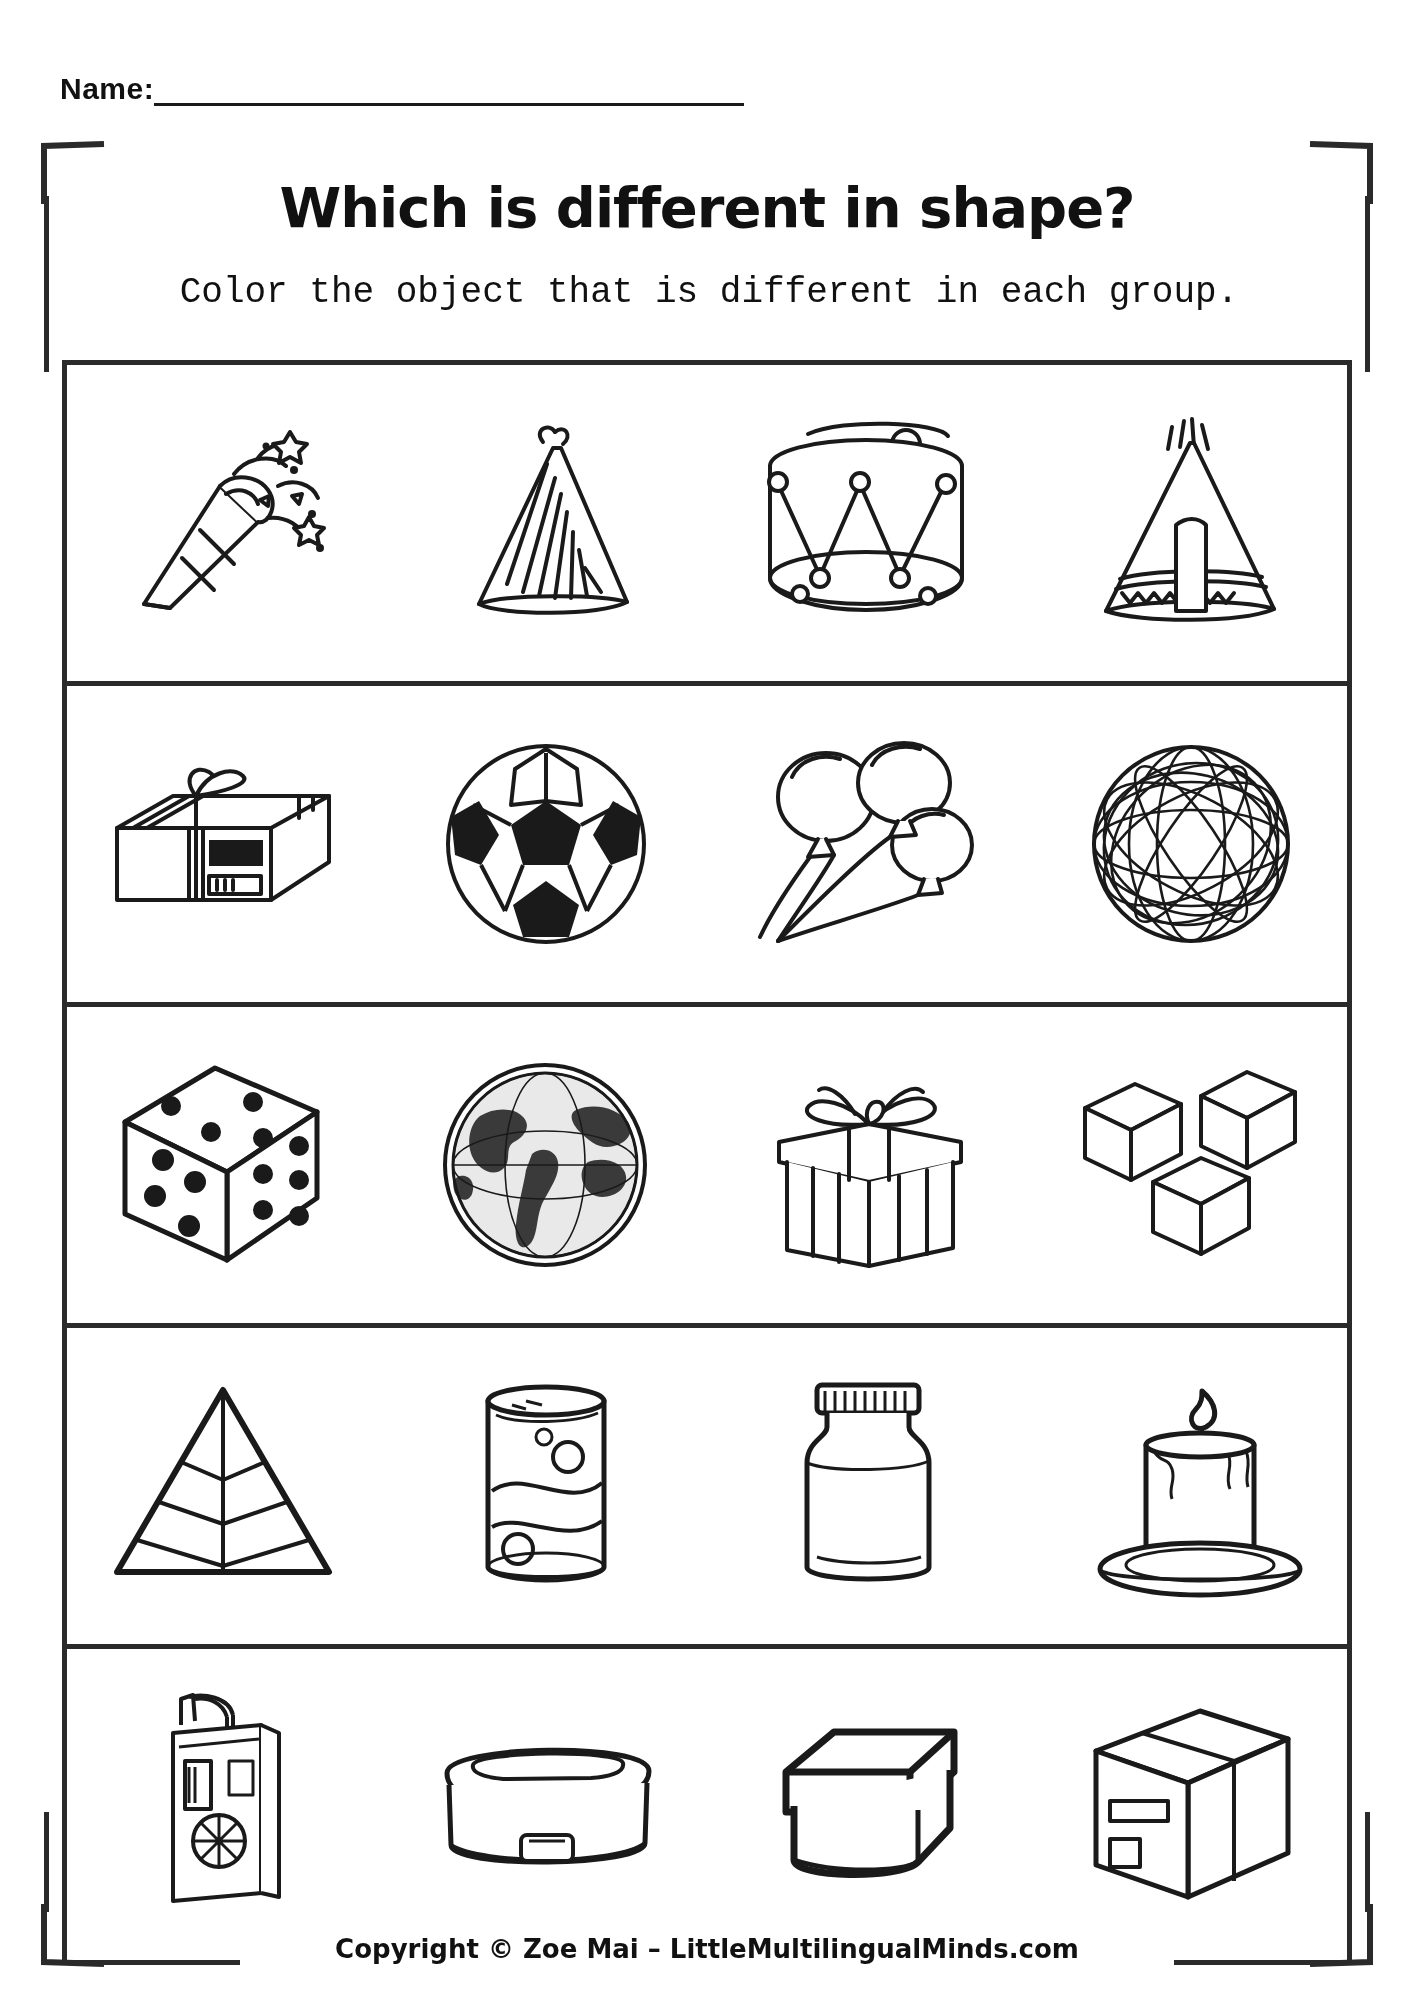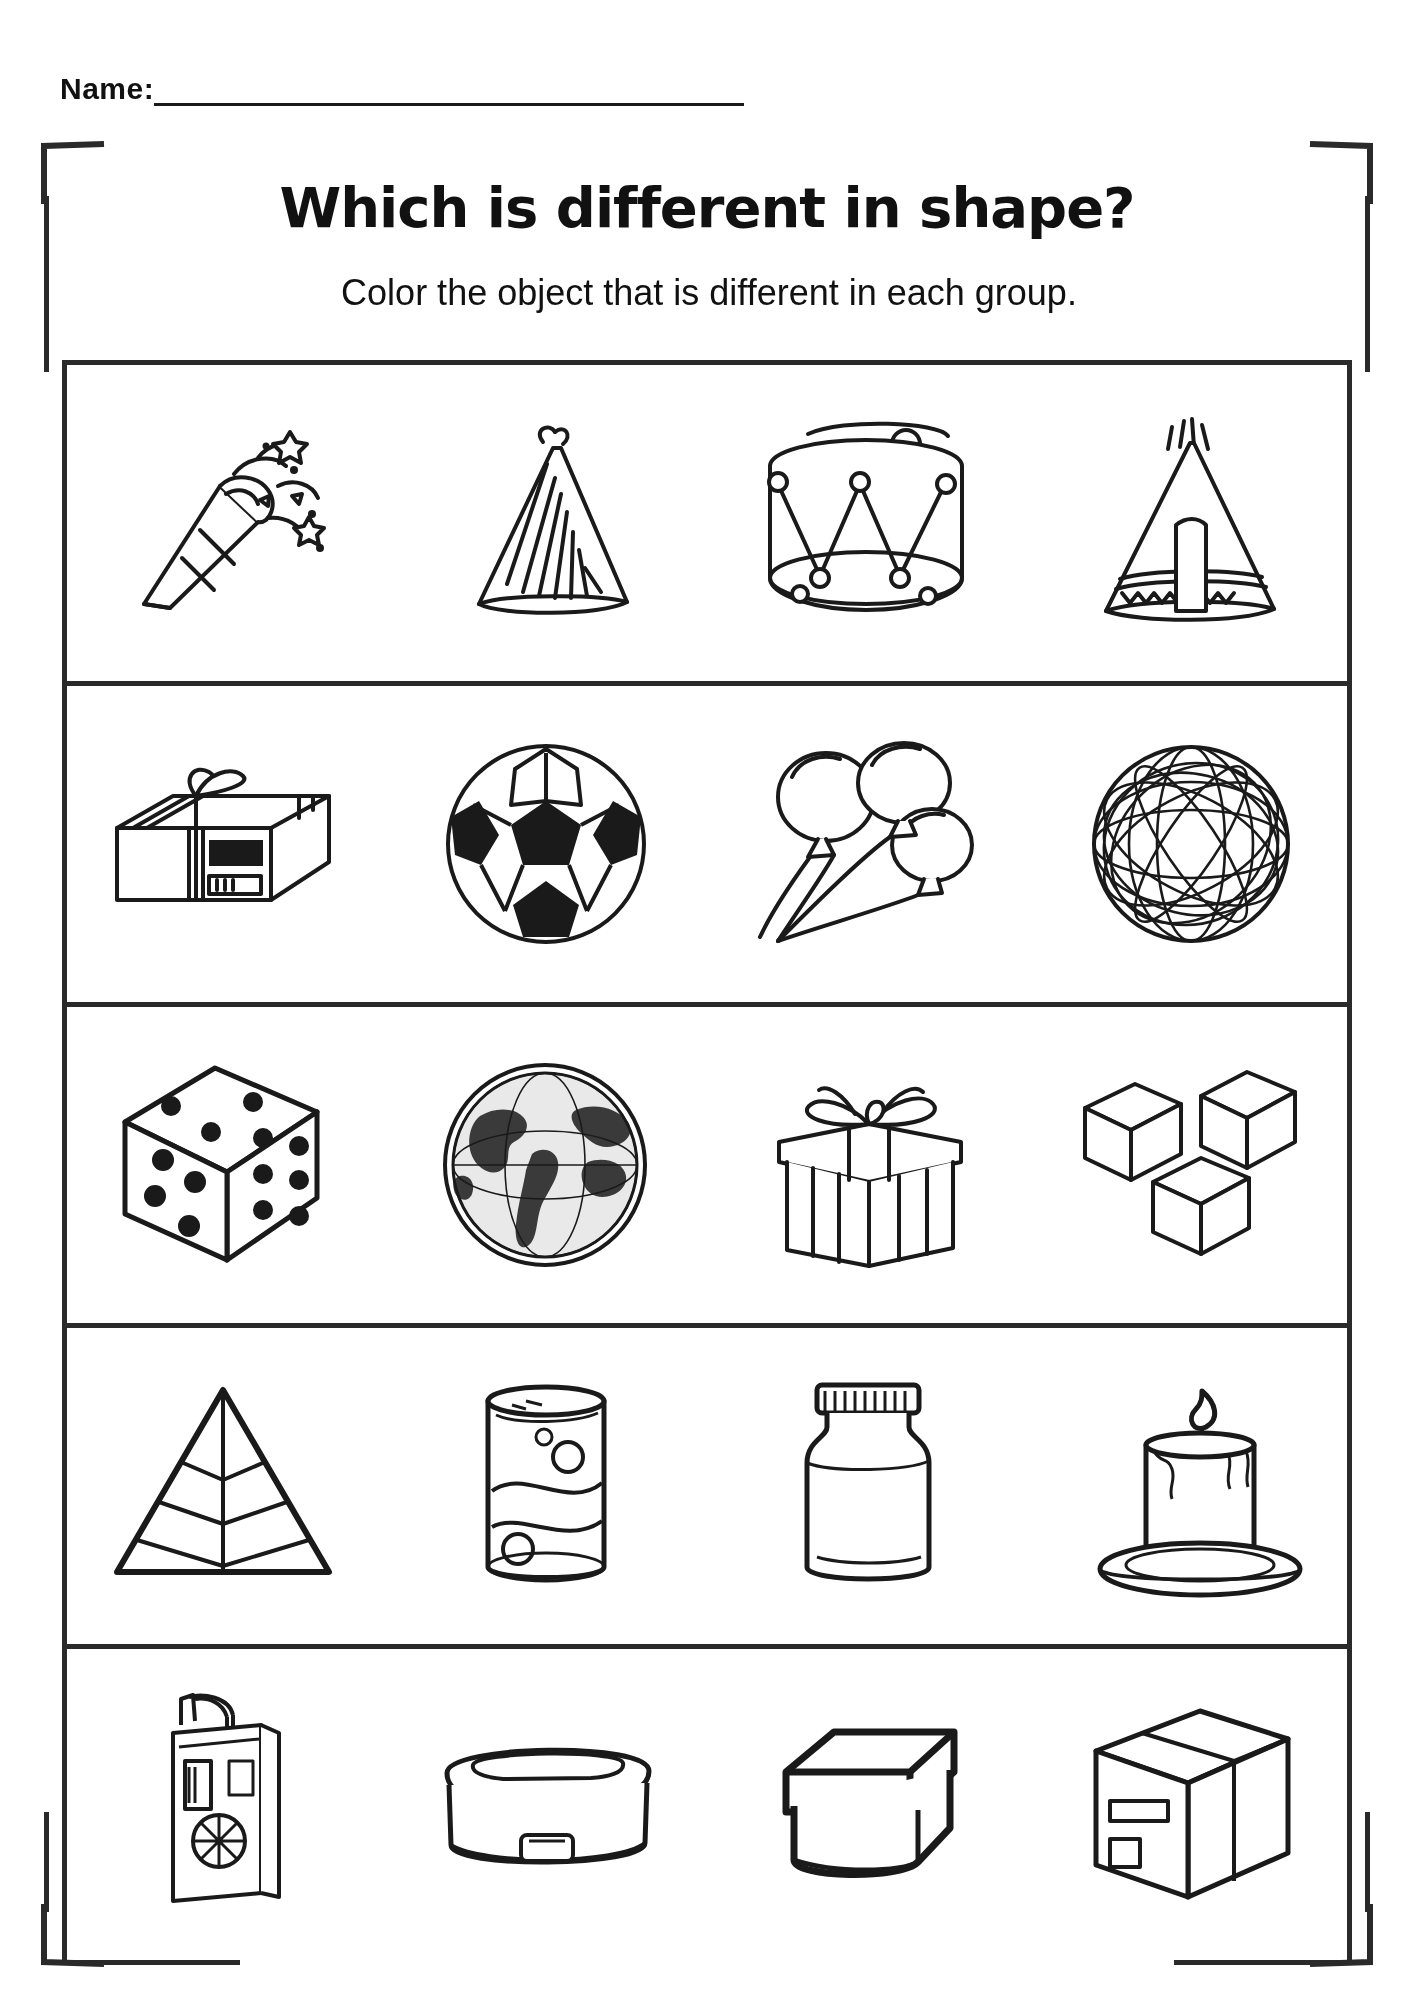--- a/index.html
+++ b/index.html
@@ -69,21 +69,21 @@
     font-family: "DejaVu Sans", sans-serif;
     letter-spacing: -1px;
   }
   .subtitle {
     position: absolute;
     left: 4px;
     right: 0;
     top: 272px;
     text-align: center;
     font-size: 36px;
-    font-family: Liberation Sans, sans-serif;
+    font-family: Liberation Mono, monospace;
   }
 
   
   .frame-bracket { position: absolute; }
 
   
   .rows {
     position: absolute;
     left: 62px;
     top: 360px;
@@ -508,13 +508,14 @@
           <path d="M66 36 L158 64 L212 42" stroke-width="4"></path>
           <path d="M158 64 L158 184" stroke-width="4"></path>
           <rect x="34" y="104" width="58" height="20" fill="#fff" stroke-width="4"></rect>
           <rect x="34" y="142" width="30" height="28" fill="#fff" stroke-width="4"></rect>
         </svg>
       </div>
     </div>
   </div>
 
   <div class="footer-strip"></div>
+  <div class="footer">Copyright © Zoe Mai – LittleMultilingualMinds.com</div>
 </div>
 
 </body></html>

